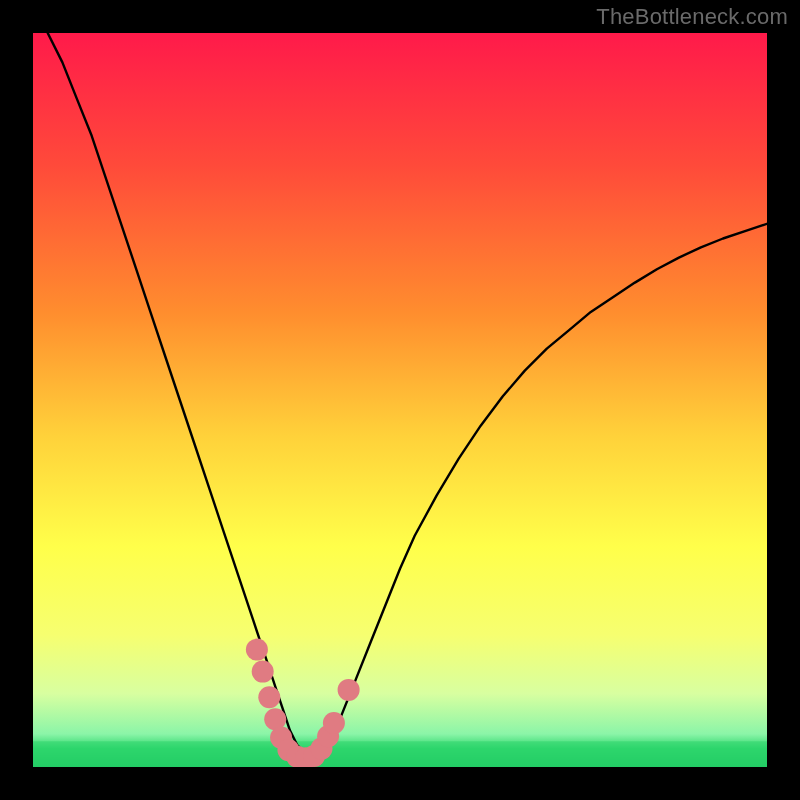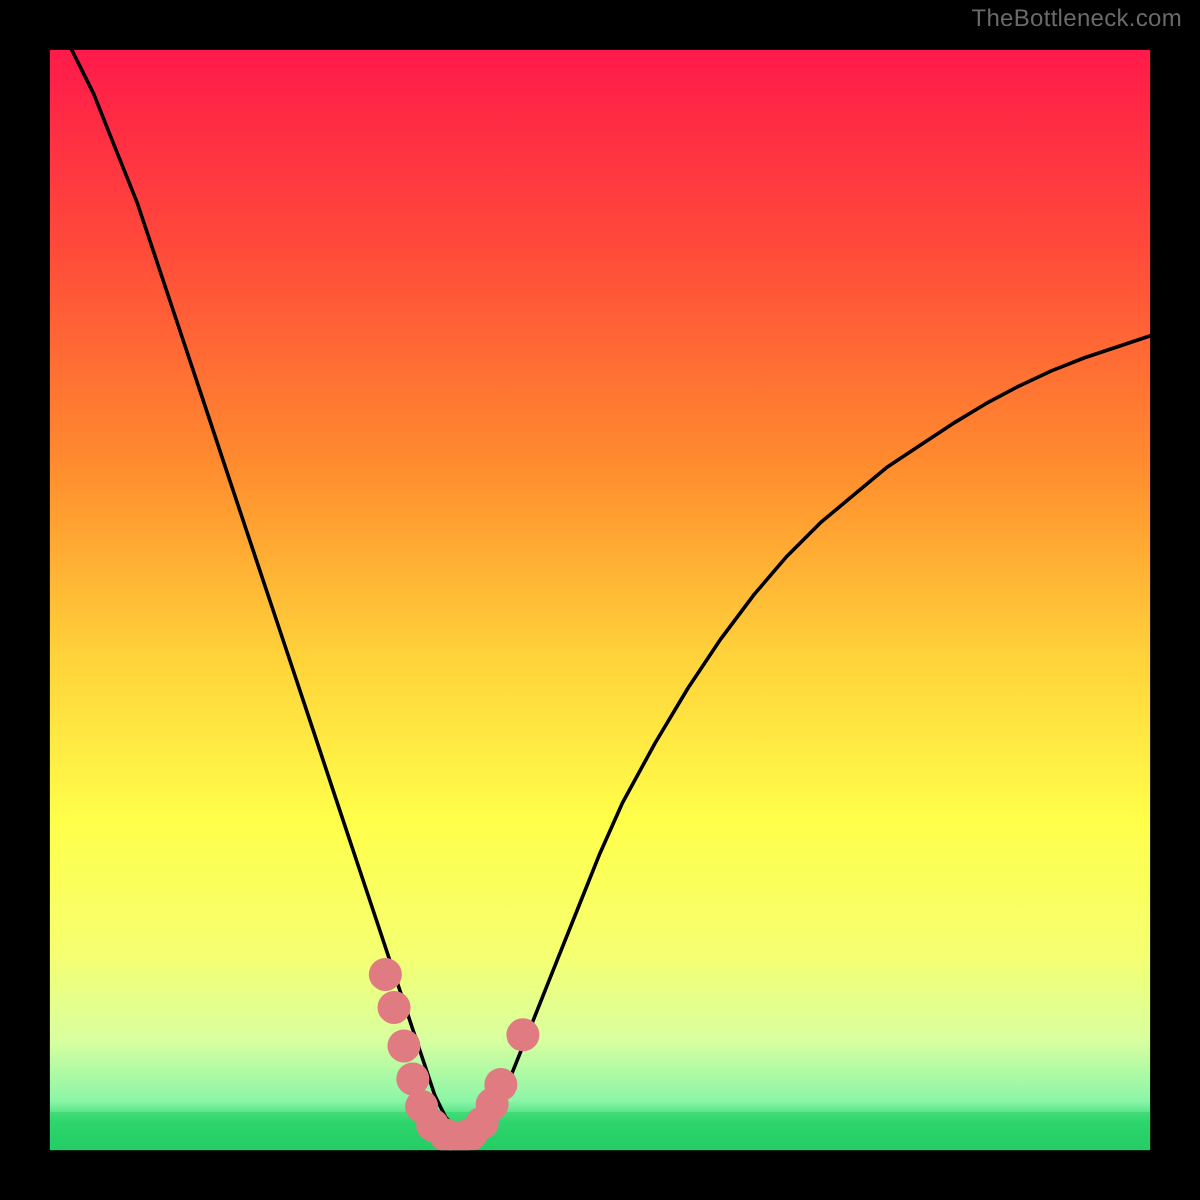--- a/index.html
+++ b/index.html
@@ -17,21 +17,21 @@
     top: 0;
     width: 800px;
     height: 800px;
     background: #000;
   }
   .watermark {
     position: absolute;
     top: 4px;
     right: 12px;
     color: #6a6a6a;
-    font-size: 16px;
+    font-size: 22px;
     font-weight: 500;
     letter-spacing: 0.2px;
     z-index: 50;
   }
   .plot {
     position: absolute;
     left: 33px;
     top: 33px;
     width: 734px;
     height: 734px;

